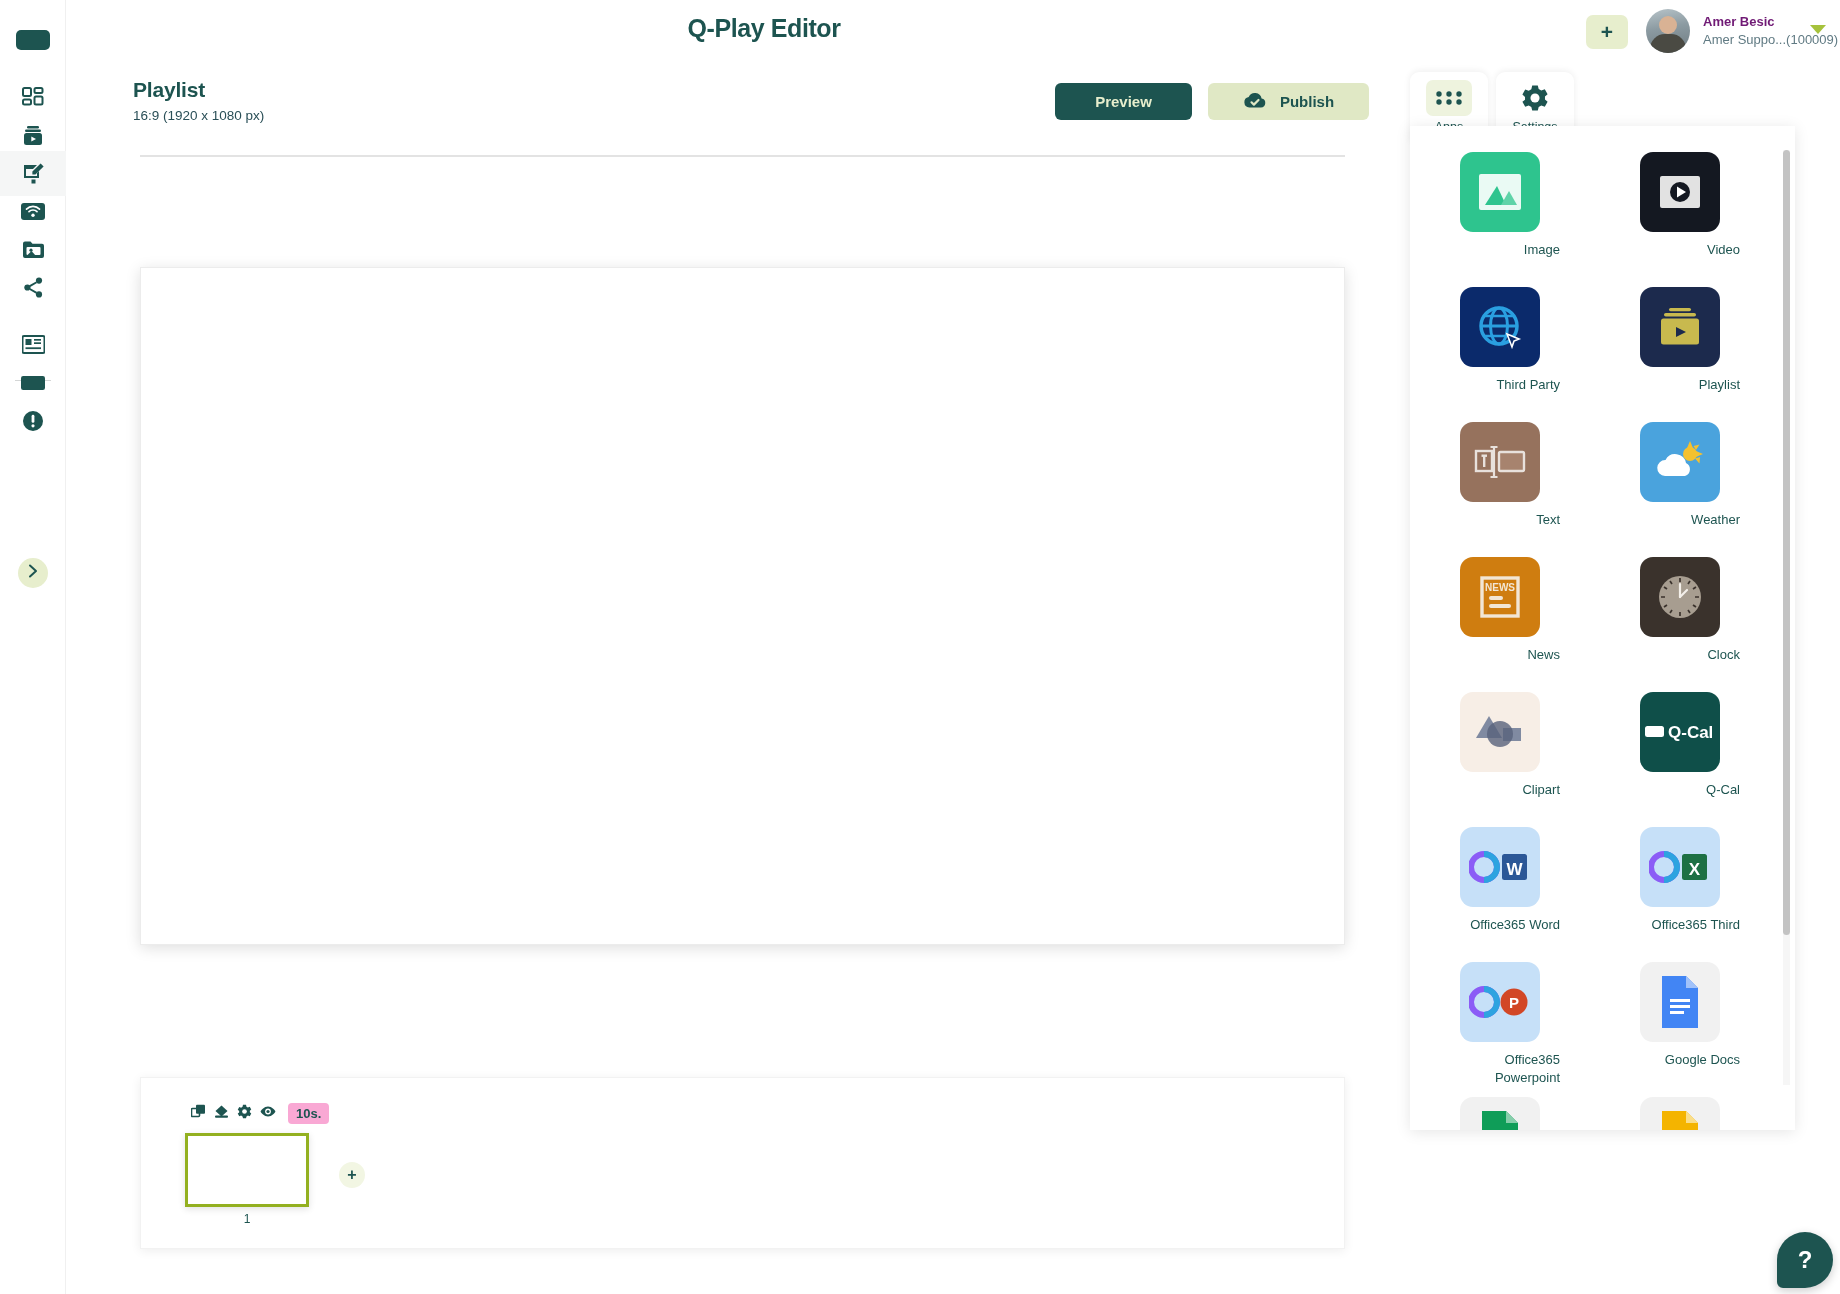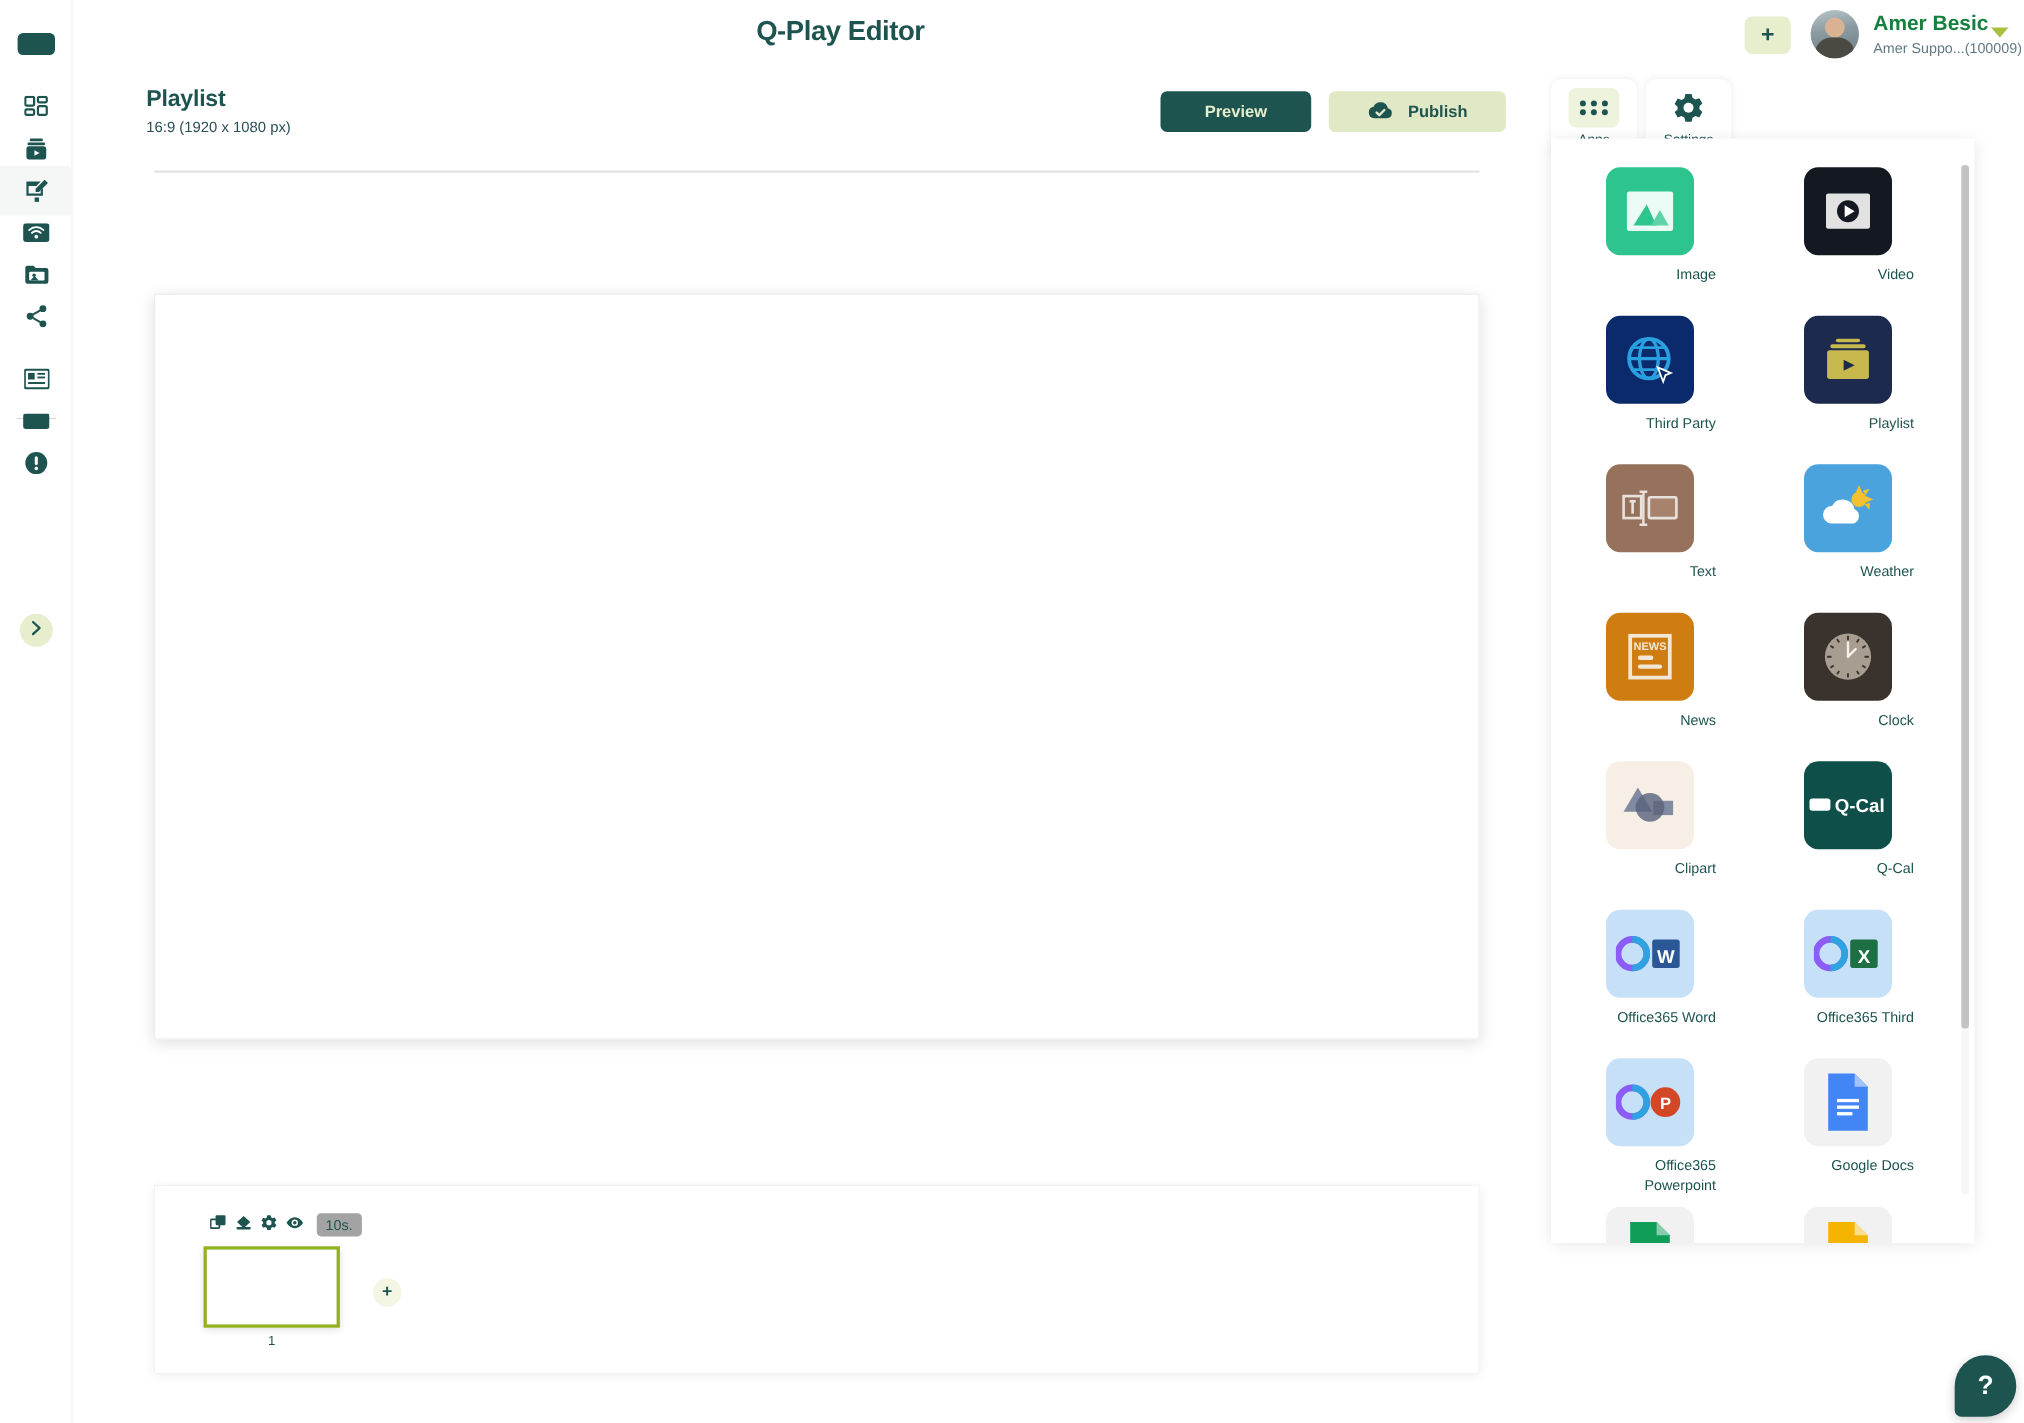--- a/index.html
+++ b/index.html
@@ -62,21 +62,21 @@
   }
   #avatar::before {
     content: ""; position: absolute; left: 13px; top: 7px;
     width: 18px; height: 18px; border-radius: 50%; background: #d9b294;
   }
   #avatar::after {
     content: ""; position: absolute; left: 4px; top: 25px;
     width: 36px; height: 22px; border-radius: 15px 15px 0 0; background: #4a4a43;
   }
   #user-text { line-height: 1.25; }
-  #user-name { font-size: 19px; color: #15803d; font-weight: 600; }
+  #user-name { font-size: 13px; color: #701a75; font-weight: 600; }
   #user-sub { font-size: 13px; color: #607a83; margin-top: 2px; }
   #user-caret {
     position: absolute; left: 1810px; top: 25px;
     width: 0; height: 0;
     border-left: 8px solid transparent; border-right: 8px solid transparent;
     border-top: 9px solid #a6c23c;
   }
 
   
   #page-title {
@@ -118,22 +118,22 @@
     position: absolute; left: 140px; top: 1077px;
     width: 1205px; height: 172px;
     background: #ffffff; border: 1px solid #f2f2f2;
     box-shadow: 0 2px 10px rgba(0,0,0,0.07);
   }
   #slide-toolbar {
     position: absolute; left: 50px; top: 25px;
     display: flex; align-items: center; gap: 8px;
   }
   #slide-duration {
-    background: #a3a3a3; border-radius: 4px; padding: 3px 8px;
-    font-size: 13px; font-weight: normal; color: #1d5450; margin-left: 4px;
+    background: #f9a8d4; border-radius: 4px; padding: 3px 8px;
+    font-size: 13px; font-weight: bold; color: #1d5450; margin-left: 4px;
   }
   #slide-thumb {
     position: absolute; left: 44px; top: 55px;
     width: 124px; height: 74px;
     background: #ffffff; border: 3px solid #93b020;
     box-shadow: 0 2px 7px rgba(0,0,0,0.12);
     cursor: pointer;
   }
   #slide-number {
     position: absolute; left: 44px; top: 134px; width: 124px;

